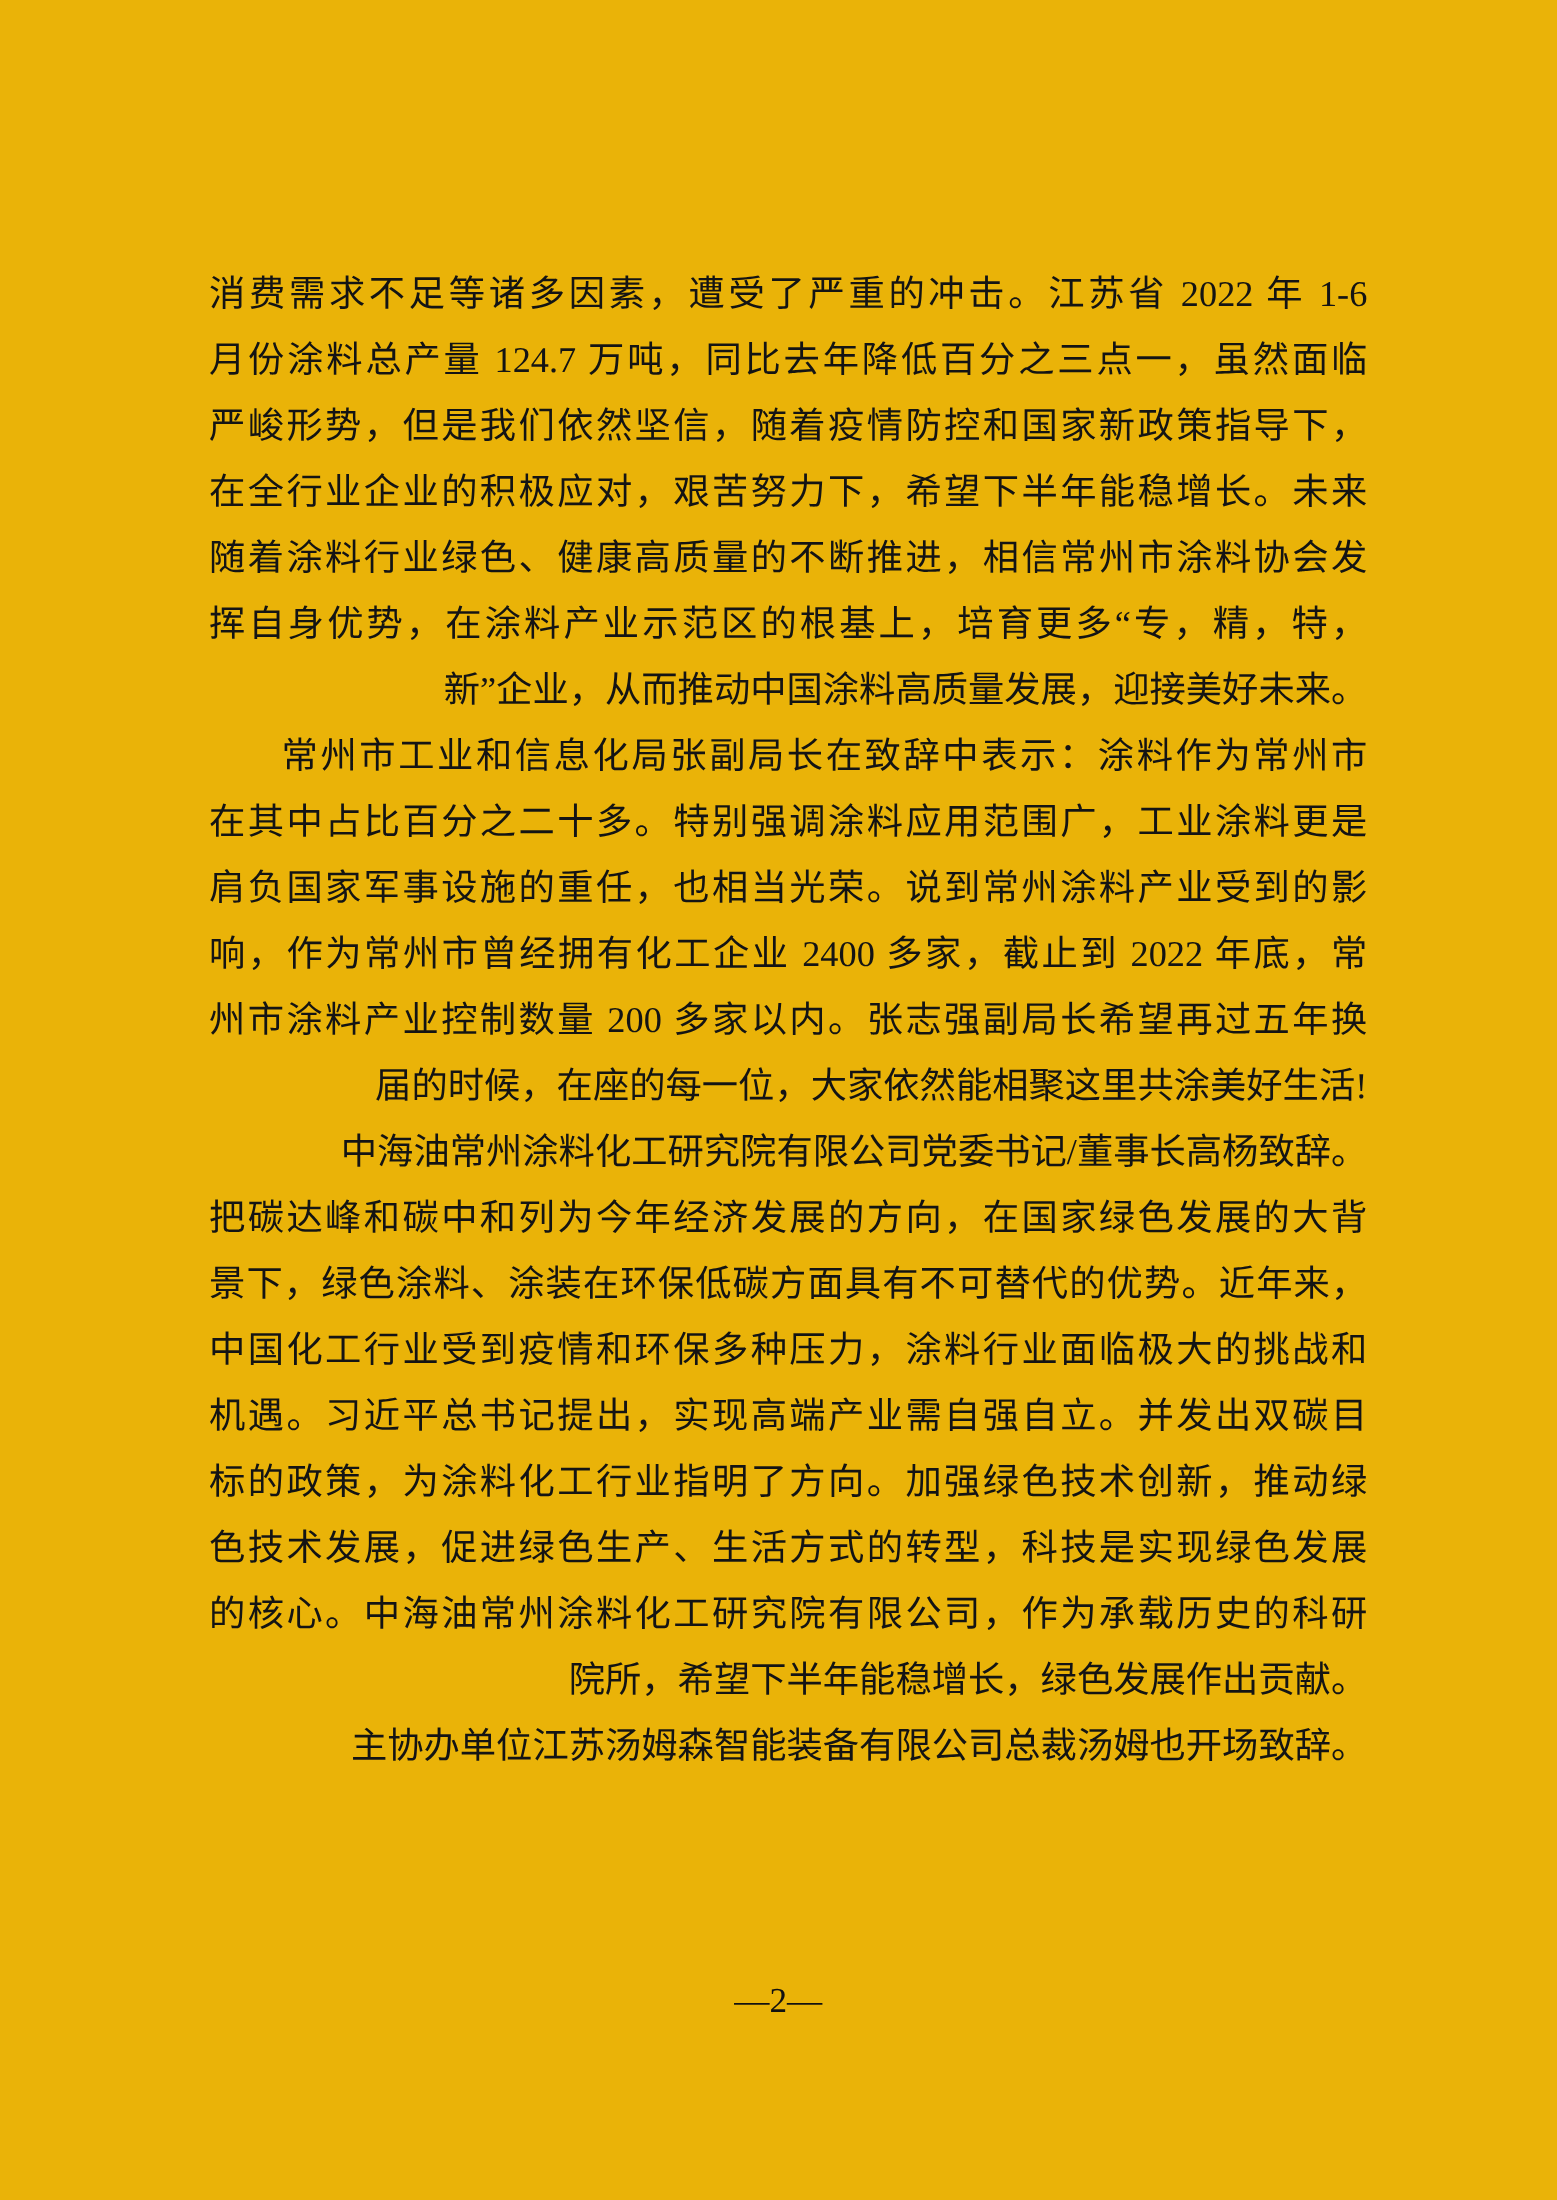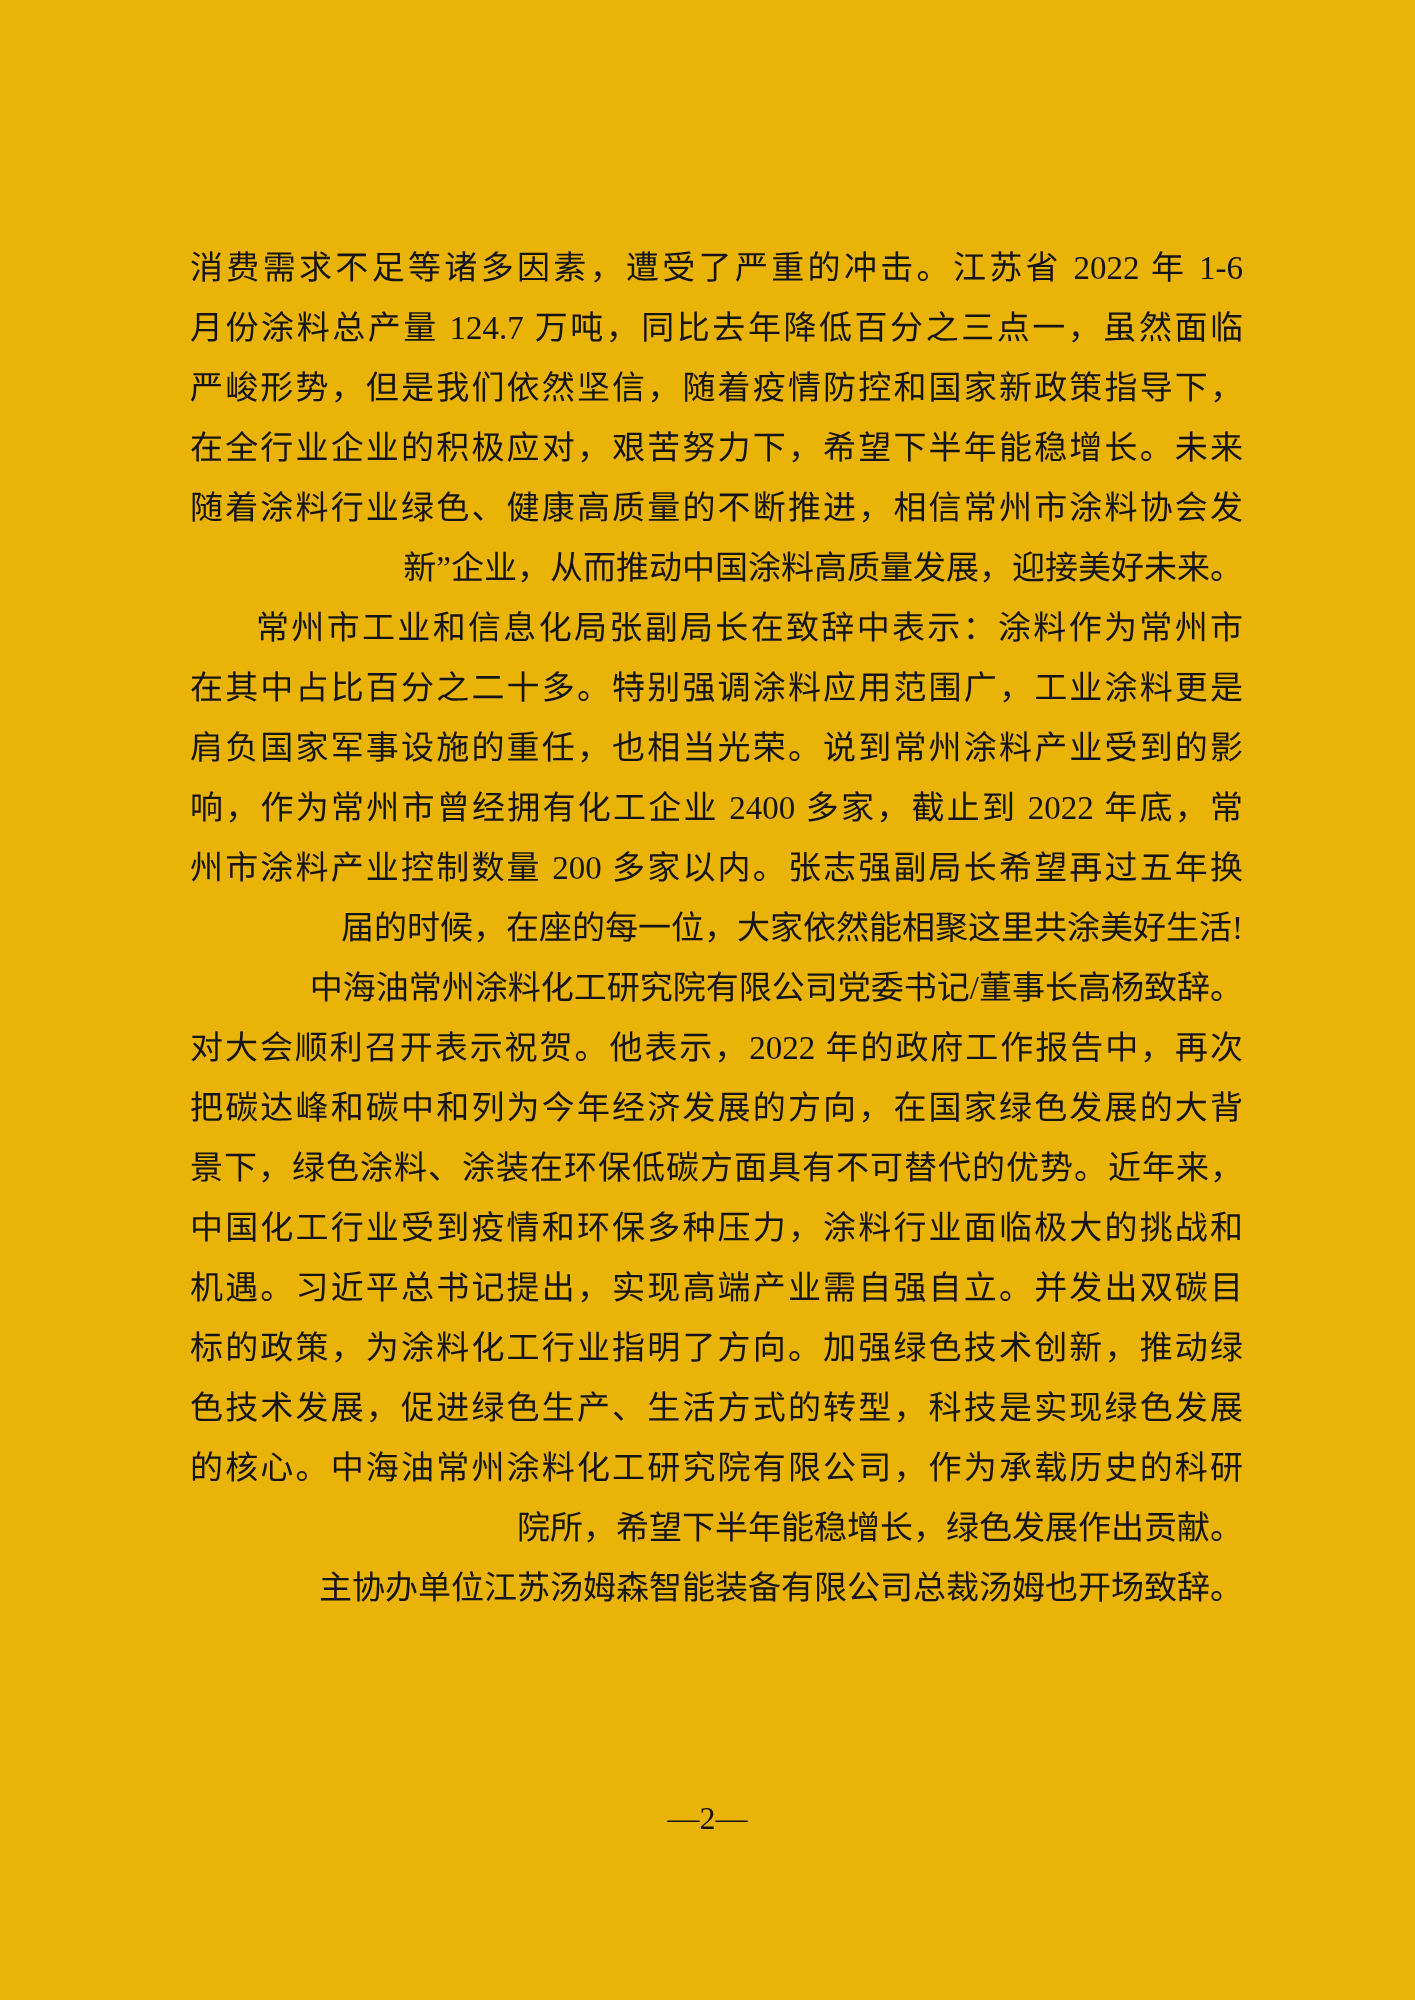--- a/index.html
+++ b/index.html
@@ -55,38 +55,38 @@
 
 <div class="page">
   <div class="text-block">
 
     <div class="para">
       <div class="line j">消费需求不足等诸多因素，遭受了严重的冲击。江苏省 2022 年 1-6</div>
       <div class="line j">月份涂料总产量 124.7 万吨，同比去年降低百分之三点一，虽然面临</div>
       <div class="line j">严峻形势，但是我们依然坚信，随着疫情防控和国家新政策指导下，</div>
       <div class="line j">在全行业企业的积极应对，艰苦努力下，希望下半年能稳增长。未来</div>
       <div class="line j">随着涂料行业绿色、健康高质量的不断推进，相信常州市涂料协会发</div>
+      <div class="line j">挥自身优势，在涂料产业示范区的根基上，培育更多“专，精，特，</div>
       <div class="line">新”企业，从而推动中国涂料高质量发展，迎接美好未来。</div>
     </div>
 
     <div class="para">
       <div class="line j indent">常州市工业和信息化局张副局长在致辞中表示：涂料作为常州市</div>
       <div class="line j">在其中占比百分之二十多。特别强调涂料应用范围广，工业涂料更是</div>
       <div class="line j">肩负国家军事设施的重任，也相当光荣。说到常州涂料产业受到的影</div>
       <div class="line j">响，作为常州市曾经拥有化工企业 2400 多家，截止到 2022 年底，常</div>
       <div class="line j">州市涂料产业控制数量 200 多家以内。张志强副局长希望再过五年换</div>
       <div class="line">届的时候，在座的每一位，大家依然能相聚这里共涂美好生活!</div>
     </div>
 
     <div class="para">
       <div class="line indent">中海油常州涂料化工研究院有限公司党委书记/董事长高杨致辞。</div>
     </div>
 
     <div class="para">
-      <div class="line j">对大会顺利召开表示祝贺。他表示，2022 年的政府工作报告中，再次</div>
       <div class="line j">把碳达峰和碳中和列为今年经济发展的方向，在国家绿色发展的大背</div>
       <div class="line j">景下，绿色涂料、涂装在环保低碳方面具有不可替代的优势。近年来，</div>
       <div class="line j">中国化工行业受到疫情和环保多种压力，涂料行业面临极大的挑战和</div>
       <div class="line j">机遇。习近平总书记提出，实现高端产业需自强自立。并发出双碳目</div>
       <div class="line j">标的政策，为涂料化工行业指明了方向。加强绿色技术创新，推动绿</div>
       <div class="line j">色技术发展，促进绿色生产、生活方式的转型，科技是实现绿色发展</div>
       <div class="line j">的核心。中海油常州涂料化工研究院有限公司，作为承载历史的科研</div>
       <div class="line">院所，希望下半年能稳增长，绿色发展作出贡献。</div>
     </div>
 

